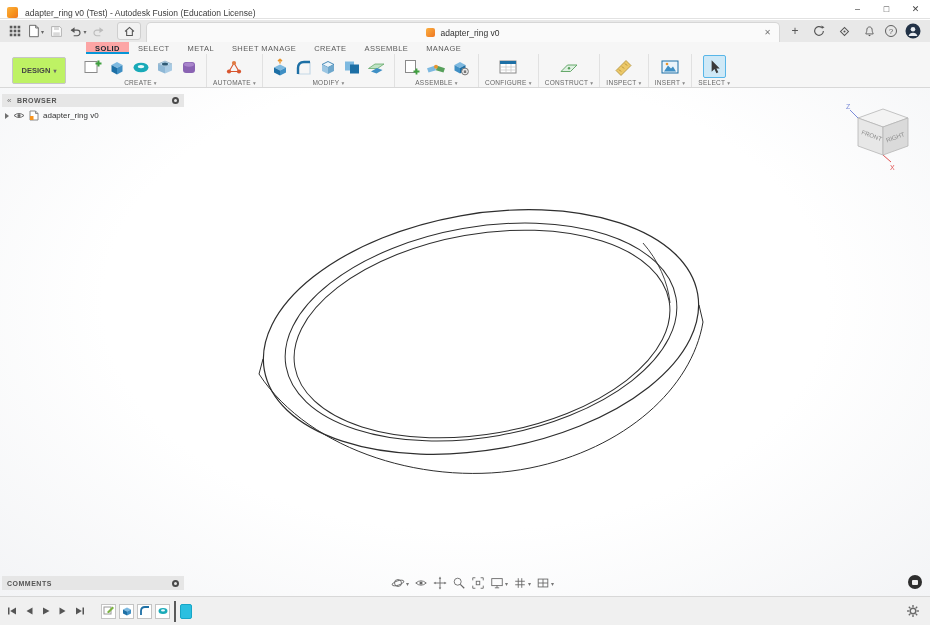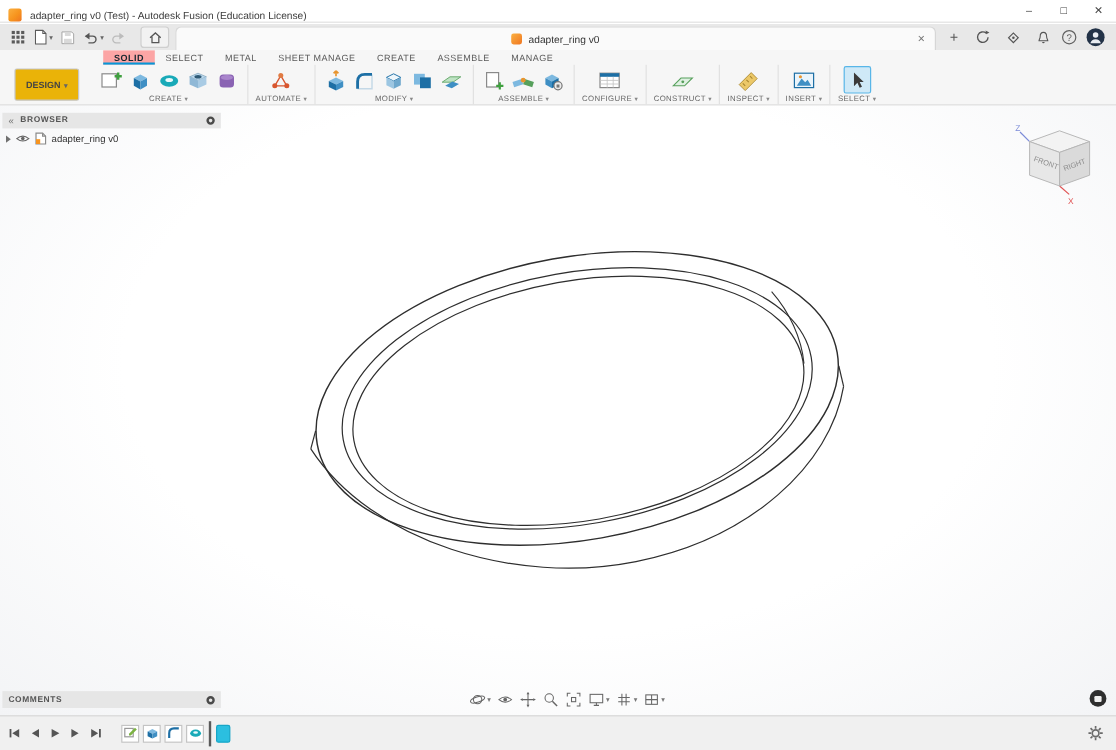--- a/index.html
+++ b/index.html
@@ -27,21 +27,21 @@
   .acct-btn { width:18px; height:18px; display:flex; align-items:center; justify-content:center; }
   .help-circle { width:12px; height:12px; border:1px solid #5f5f5f; border-radius:50%; font-size:8px; line-height:11px; text-align:center; color:#5f5f5f; }
 
   
   .ribbon-tabs { position:absolute; top:42px; left:0; right:0; height:12px; background:#f6f6f6; display:flex; align-items:stretch; padding-left:86px; }
   .rtab { font-size:7.5px; letter-spacing:.4px; color:#5a5a5a; padding:0 9px; display:flex; align-items:center; white-space:nowrap; }
   .rtab.active { background:#fca5a5; box-shadow:inset 0 -2px 0 #0696d7; color:#16262f; font-weight:bold; }
 
   
   .ribbon-main { position:absolute; top:54px; left:0; right:0; height:34px; background:#f6f6f6; border-bottom:1px solid #d8d8d8; display:flex; align-items:center; }
-  .workspace { width:54px; height:27px; margin:0 9px 0 12px; background:#eab308; border:1px solid #c6c6c6; border-radius:2px; font-size:7.5px; font-weight:bold; color:#444; display:flex; align-items:center; justify-content:center; }
+  .workspace { width:54px; height:27px; margin:0 9px 0 12px; background:#bef264; border:1px solid #c6c6c6; border-radius:2px; font-size:7.5px; font-weight:bold; color:#444; display:flex; align-items:center; justify-content:center; }
   .workspace::after { content:"▾"; font-size:6px; margin-left:3px; color:#666; }
   .rgroup { height:100%; display:flex; flex-direction:column; align-items:center; justify-content:center; padding:0 6px; border-right:1px solid #e1e1e1; }
   .ricons { display:flex; align-items:center; gap:1px; height:23px; }
   .ricon { width:23px; height:23px; display:flex; align-items:center; justify-content:center; border-radius:2px; }
   .ricon.selected { background:#cfe9f7; border:1px solid #58b6e8; }
   .rlabel { font-size:6.5px; color:#666; margin-top:1px; letter-spacing:.3px; white-space:nowrap; }
   .rlabel::after { content:"▾"; font-size:5.5px; color:#888; margin-left:2px; }
 
   
   .canvas { position:absolute; top:88px; left:0; width:930px; height:508px; background:radial-gradient(ellipse at 50% 42%, #ffffff 55%, #f3f4f6 100%); }

